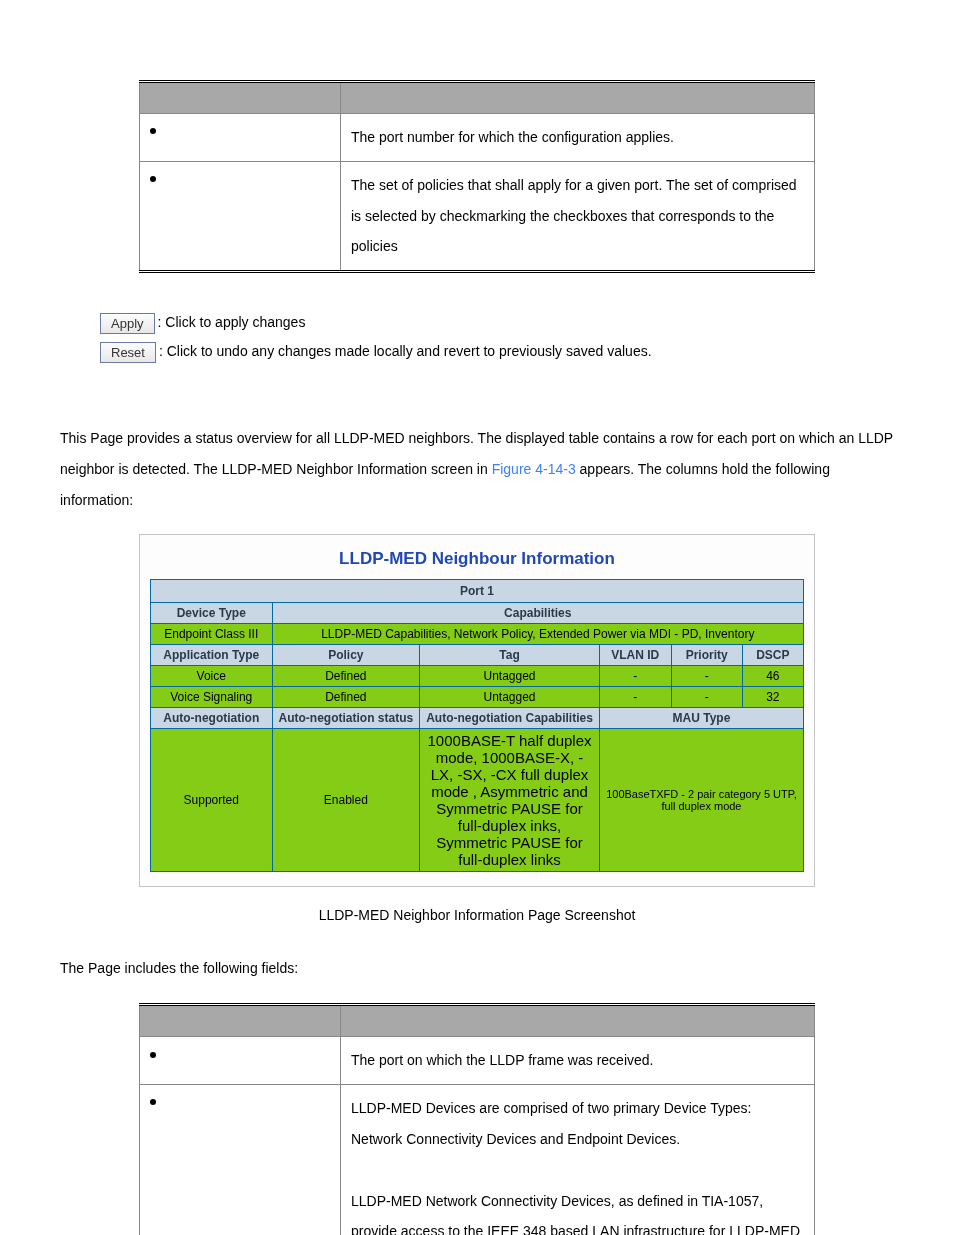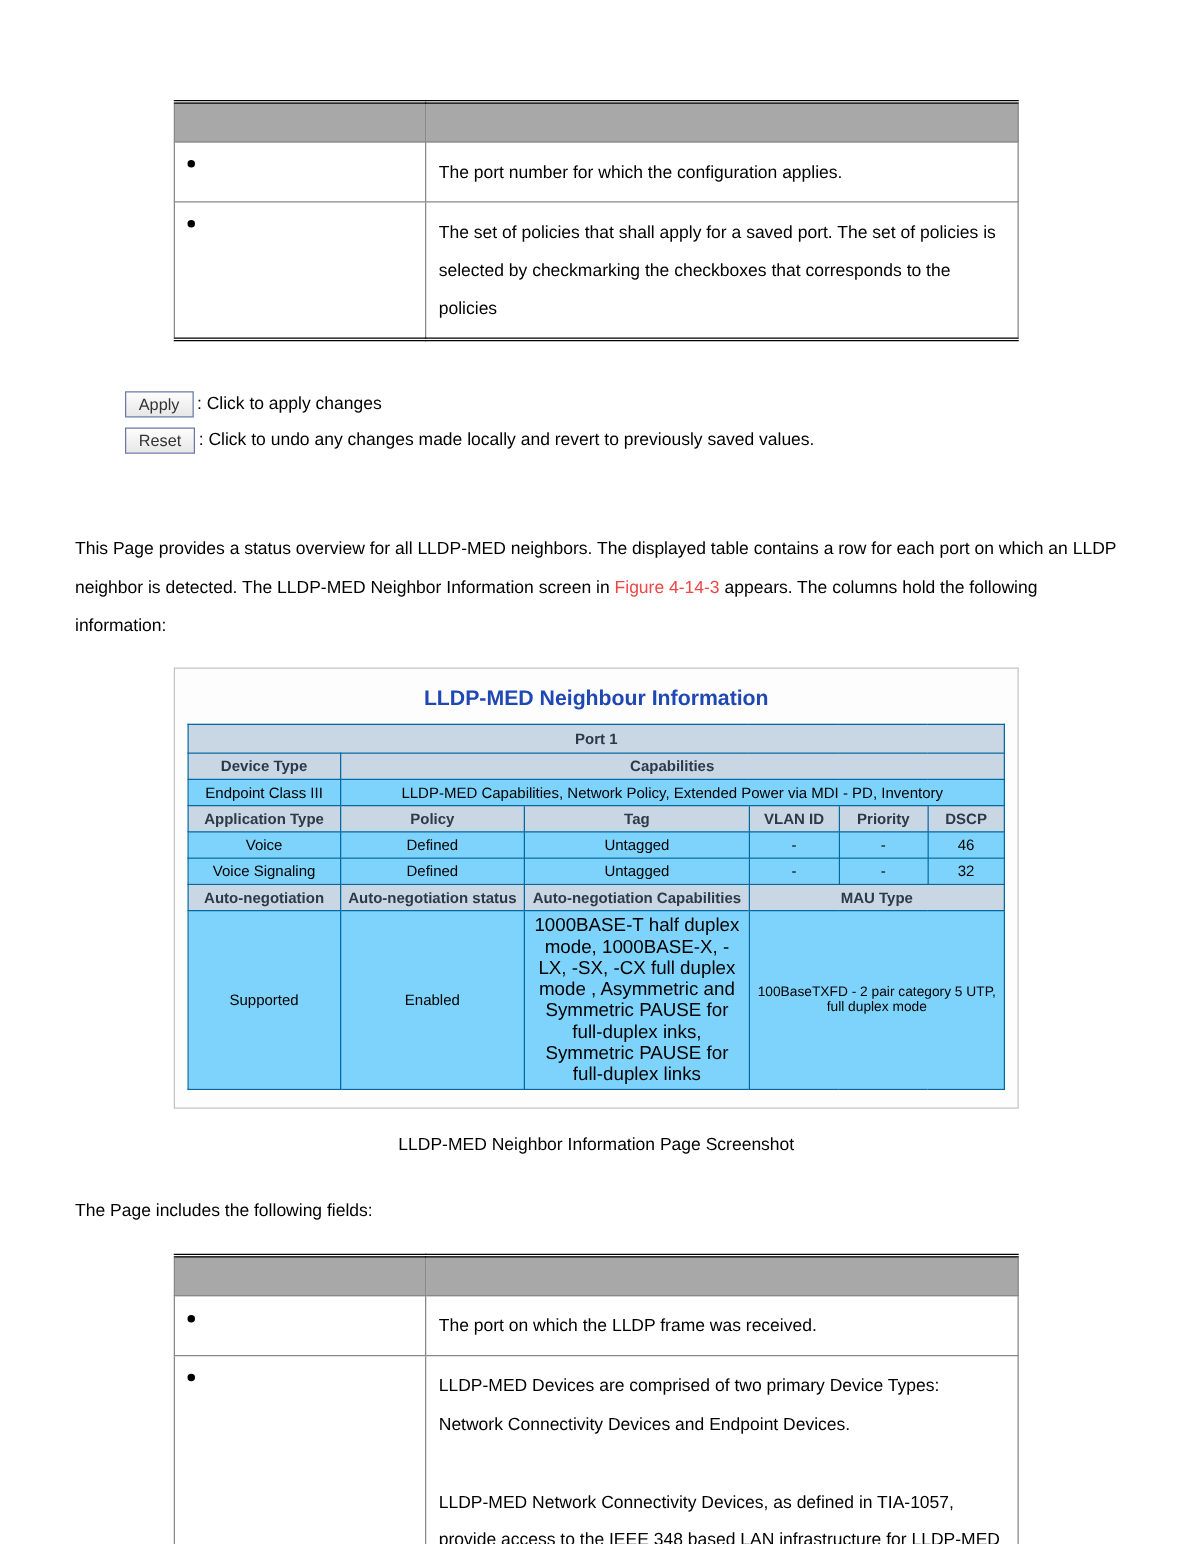--- a/index.html
+++ b/index.html
@@ -62,21 +62,21 @@
     vertical-align: middle;
   }
   .btn-row .btn-text {
     margin-left: 3px;
   }
   .body-text {
     line-height: 2.2;
     margin-top: 60px;
   }
   .figref {
-    color: #ef4444;
+    color: #3b82f6;
   }
   
   .shot-wrap {
     width: 676px;
     margin: 18px auto 20px auto;
     background: #fdfdfd;
     border: 1px solid #c4c4c4;
     padding: 8px 10px 14px 10px;
     box-sizing: border-box;
   }
@@ -111,21 +111,21 @@
     font-weight: bold;
     color: #2b3a4a;
   }
   .shot-table .lbl {
     background: #c9d6e3;
     font-weight: bold;
     color: #2b3a4a;
     white-space: nowrap;
   }
   .shot-table .data {
-    background: #7dd3fc;
+    background: #84cc16;
   }
   .caption {
     text-align: center;
     margin: 12px 0 30px 0;
   }
   .page-num {
     text-align: center;
     margin-top: 40px;
     font-size: 12px;
   }
@@ -140,21 +140,21 @@
         <tr class="hdr-row">
       <td class="col-left"></td>
       <td></td>
     </tr>
     <tr>
       <td class="col-left"><span class="bullet-dot"></span></td>
       <td class="desc-cell">The port number for which the configuration applies.</td>
     </tr>
     <tr>
       <td class="col-left"><span class="bullet-dot"></span></td>
-      <td class="desc-cell">The set of policies that shall apply for a saved port. The set of policies is selected by checkmarking the checkboxes that corresponds to the policies</td>
+      <td class="desc-cell">The set of policies that shall apply for a given port. The set of comprised is selected by checkmarking the checkboxes that corresponds to the policies</td>
     </tr>
   </tbody>
     </table>
 
   <div class="btn-row">
     <span class="fake-btn">Apply</span><span class="btn-text">: Click to apply changes</span>
   </div>
   <div class="btn-row">
     <span class="fake-btn">Reset</span><span class="btn-text">: Click to undo any changes made locally and revert to previously saved values.</span>
   </div>

